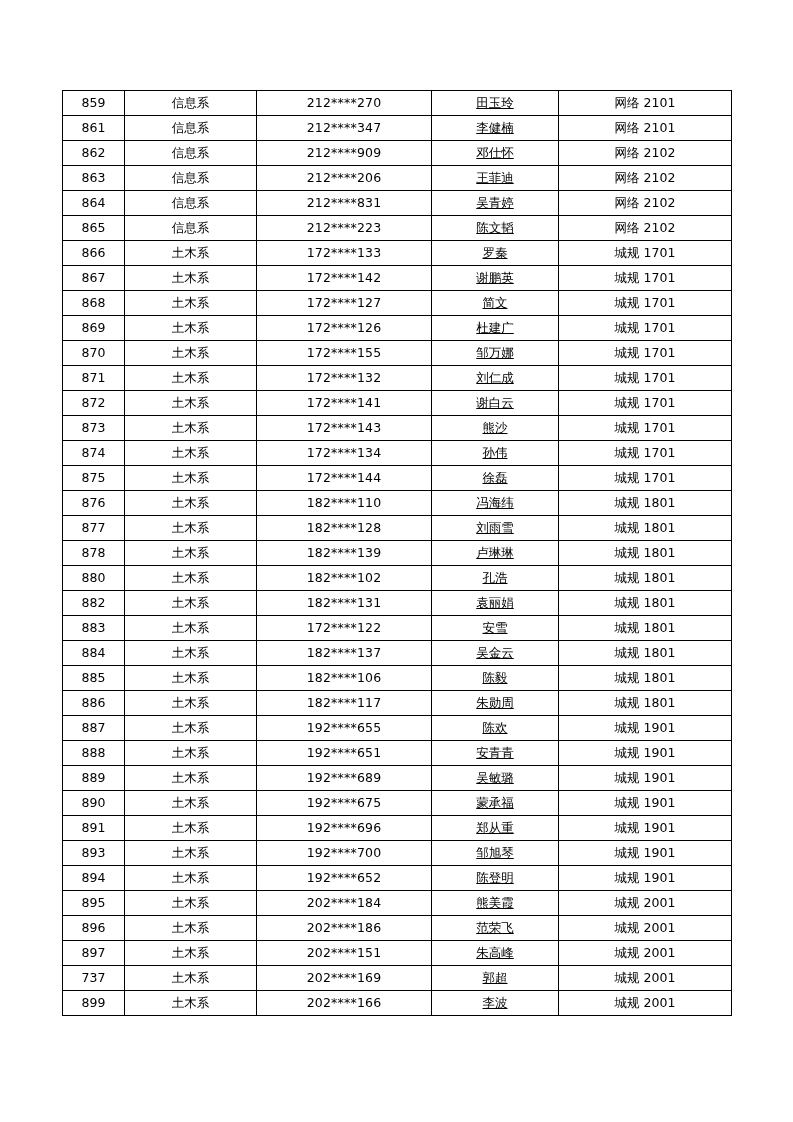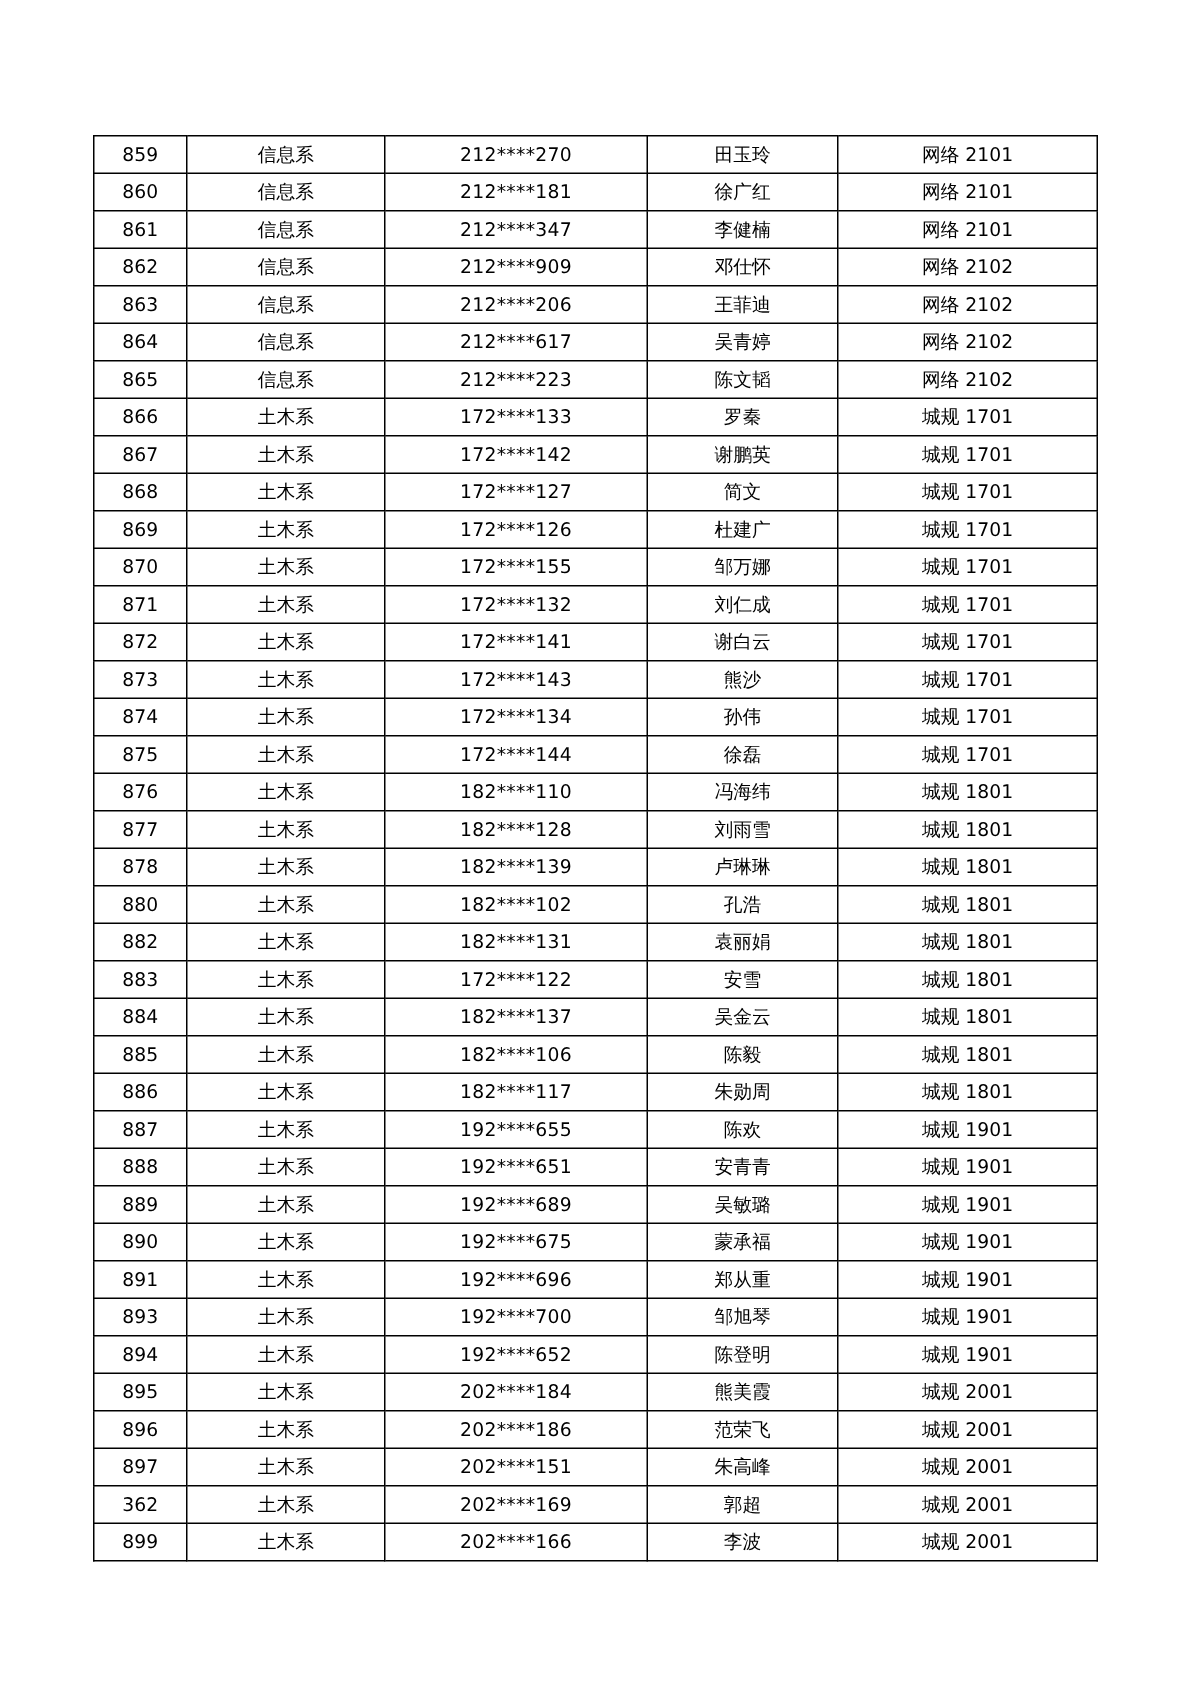--- a/index.html
+++ b/index.html
@@ -38,21 +38,21 @@
   }
   col.c-no    { width: 62px; }
   col.c-dept  { width: 132px; }
   col.c-id    { width: 175px; }
   col.c-name  { width: 127px; }
   col.c-class { width: 173px; }
 
   td.cell-no    { font-size: 12.5px; }
   td.cell-dept  { font-size: 12.5px; }
   td.cell-id    { font-size: 12.5px; letter-spacing: 0.2px; }
-  td.cell-name  { font-size: 12.5px; }
+  td.cell-name  { font-size: 12.5px; text-decoration: underline; }
   td.cell-class { font-size: 12.5px; }
 </style>
 </head>
 <body>
 
 <div class="page">
   <table class="roster">
     <colgroup>
       <col class="c-no">
       <col class="c-dept">
@@ -62,27 +62,20 @@
     </colgroup>
     <tbody>
         <tr>
           <td class="cell-no">859</td>
           <td class="cell-dept">信息系</td>
           <td class="cell-id">212****270</td>
           <td class="cell-name">田玉玲</td>
           <td class="cell-class">网络 2101</td>
         </tr>
         <tr>
-          <td class="cell-no">860</td>
-          <td class="cell-dept">信息系</td>
-          <td class="cell-id">212****181</td>
-          <td class="cell-name">徐广红</td>
-          <td class="cell-class">网络 2101</td>
-        </tr>
-        <tr>
           <td class="cell-no">861</td>
           <td class="cell-dept">信息系</td>
           <td class="cell-id">212****347</td>
           <td class="cell-name">李健楠</td>
           <td class="cell-class">网络 2101</td>
         </tr>
         <tr>
           <td class="cell-no">862</td>
           <td class="cell-dept">信息系</td>
           <td class="cell-id">212****909</td>
@@ -92,21 +85,21 @@
         <tr>
           <td class="cell-no">863</td>
           <td class="cell-dept">信息系</td>
           <td class="cell-id">212****206</td>
           <td class="cell-name">王菲迪</td>
           <td class="cell-class">网络 2102</td>
         </tr>
         <tr>
           <td class="cell-no">864</td>
           <td class="cell-dept">信息系</td>
-          <td class="cell-id">212****617</td>
+          <td class="cell-id">212****831</td>
           <td class="cell-name">吴青婷</td>
           <td class="cell-class">网络 2102</td>
         </tr>
         <tr>
           <td class="cell-no">865</td>
           <td class="cell-dept">信息系</td>
           <td class="cell-id">212****223</td>
           <td class="cell-name">陈文韬</td>
           <td class="cell-class">网络 2102</td>
         </tr>
@@ -307,21 +300,21 @@
           <td class="cell-class">城规 2001</td>
         </tr>
         <tr>
           <td class="cell-no">897</td>
           <td class="cell-dept">土木系</td>
           <td class="cell-id">202****151</td>
           <td class="cell-name">朱高峰</td>
           <td class="cell-class">城规 2001</td>
         </tr>
         <tr>
-          <td class="cell-no">362</td>
+          <td class="cell-no">737</td>
           <td class="cell-dept">土木系</td>
           <td class="cell-id">202****169</td>
           <td class="cell-name">郭超</td>
           <td class="cell-class">城规 2001</td>
         </tr>
         <tr>
           <td class="cell-no">899</td>
           <td class="cell-dept">土木系</td>
           <td class="cell-id">202****166</td>
           <td class="cell-name">李波</td>

